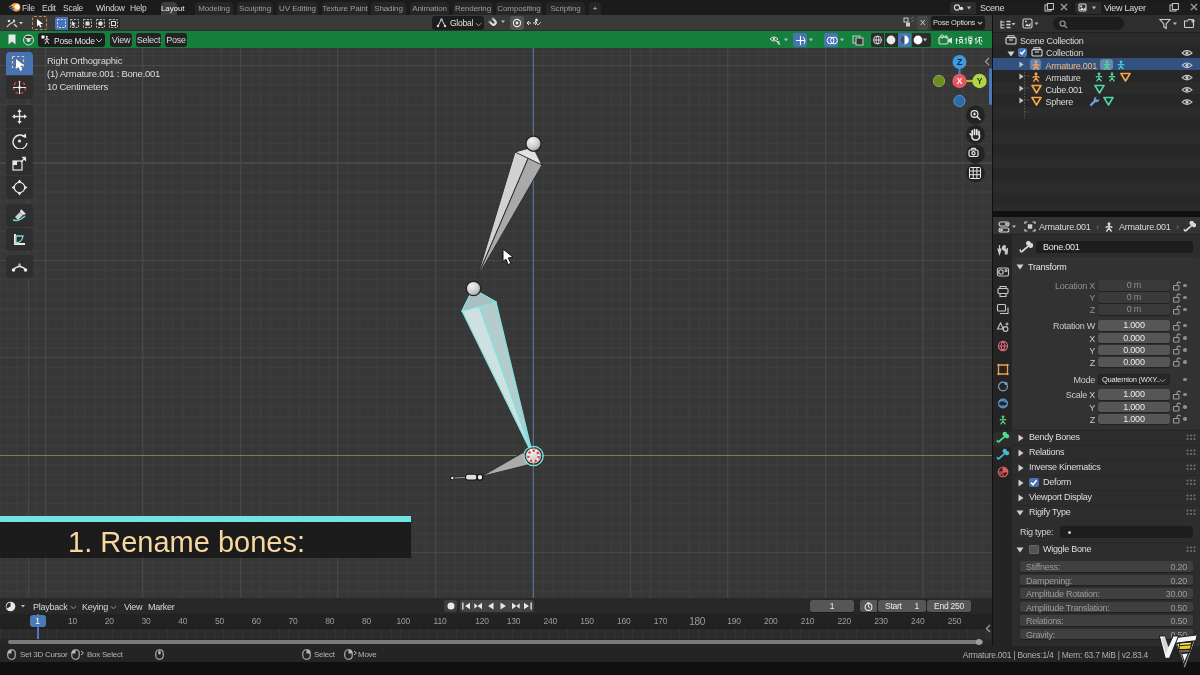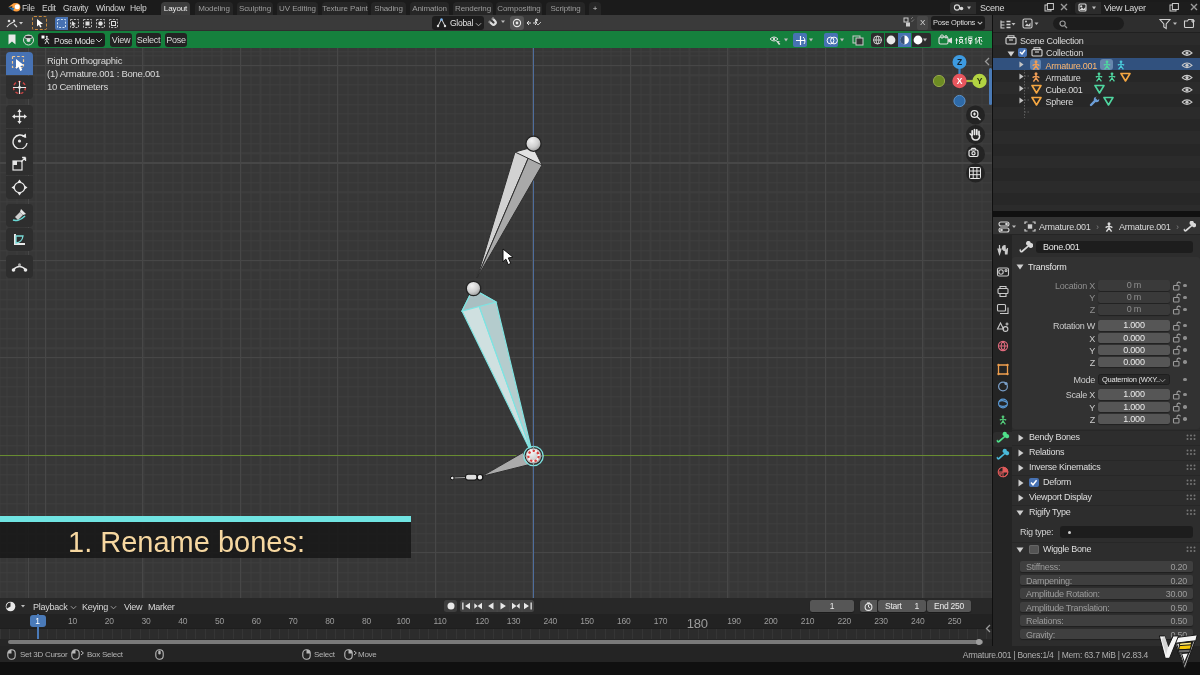--- a/index.html
+++ b/index.html
@@ -28,25 +28,25 @@
 
   <div class="abs" id="topbar" style="left:0;top:0;width:1200px;height:14.5px;background:#1b1b1b;">
     <svg class="abs" style="left:7px;top:1px;" width="15" height="12" viewBox="0 0 15 12">
       <path d="M1.2 6.2 L6.5 2.2 L11 2.2 L8.5 4.2 Z" fill="#ff9f3e"></path>
       <circle cx="9.3" cy="6.4" r="4.1" fill="#ff9f3e"></circle>
       <circle cx="10.2" cy="5.8" r="2.5" fill="#fff"></circle>
       <path d="M1.2 6.2 L5.8 9.8 L7.5 7 Z" fill="#2a6fa8"></path>
     </svg>
     <div class="abs txt" style="left:22px;top:2.5px;color:#d4d4d4;font-size:8.5px;">File</div>
     <div class="abs txt" style="left:42px;top:2.5px;color:#d4d4d4;font-size:8.5px;">Edit</div>
-    <div class="abs txt" style="left:63px;top:2.5px;color:#d4d4d4;font-size:8.5px;">Gravity</div>
+    <div class="abs txt" style="left:63px;top:2.5px;color:#d4d4d4;font-size:8.5px;">Scale</div>
     <div class="abs txt" style="left:96px;top:2.5px;color:#d4d4d4;font-size:8.5px;">Window</div>
     <div class="abs txt" style="left:130px;top:2.5px;color:#d4d4d4;font-size:8.5px;">Help</div>
 
-    <div class="tab tabon" style="left:161px;width:29px;">Layout</div>
+    <div class="tab tabon" style="left:161px;width:16px;">Layout</div>
     <div class="tab" style="left:195px;width:38px;">Modeling</div>
     <div class="tab" style="left:237px;width:36px;">Sculpting</div>
     <div class="tab" style="left:277px;width:41px;">UV Editing</div>
     <div class="tab" style="left:322px;width:46px;">Texture Paint</div>
     <div class="tab" style="left:371px;width:35px;">Shading</div>
     <div class="tab" style="left:410px;width:39px;">Animation</div>
     <div class="tab" style="left:453px;width:40px;">Rendering</div>
     <div class="tab" style="left:496px;width:46px;">Compositing</div>
     <div class="tab" style="left:546px;width:39px;">Scripting</div>
     <div class="tab" style="left:589px;width:12px;color:#cdcdcd;">+</div>
@@ -987,21 +987,21 @@
 <div class="abs" style="left:317.7px;top:18px;width:24px;text-align:center;color:#9c9c9c;font-size:8.5px;">80</div>
 <div class="abs" style="left:354.5px;top:18px;width:24px;text-align:center;color:#9c9c9c;font-size:8.5px;">80</div>
 <div class="abs" style="left:391.2px;top:18px;width:24px;text-align:center;color:#9c9c9c;font-size:8.5px;">100</div>
 <div class="abs" style="left:428.0px;top:18px;width:24px;text-align:center;color:#9c9c9c;font-size:8.5px;">110</div>
 <div class="abs" style="left:464.7px;top:18px;width:24px;text-align:right;color:#9c9c9c;font-size:8.5px;">120</div>
 <div class="abs" style="left:501.5px;top:18px;width:24px;text-align:center;color:#9c9c9c;font-size:8.5px;">130</div>
 <div class="abs" style="left:538.2px;top:18px;width:24px;text-align:center;color:#9c9c9c;font-size:8.5px;">240</div>
 <div class="abs" style="left:575.0px;top:18px;width:24px;text-align:center;color:#9c9c9c;font-size:8.5px;">150</div>
 <div class="abs" style="left:611.7px;top:18px;width:24px;text-align:center;color:#9c9c9c;font-size:8.5px;">160</div>
 <div class="abs" style="left:648.5px;top:18px;width:24px;text-align:center;color:#9c9c9c;font-size:8.5px;">170</div>
-<div class="abs" style="left:685.2px;top:18px;width:24px;text-align:center;color:#9c9c9c;font-size:13px;">180</div>
+<div class="abs" style="left:685.2px;top:18px;width:24px;text-align:center;color:#9c9c9c;font-size:10px;">180</div>
 <div class="abs" style="left:722.0px;top:18px;width:24px;text-align:center;color:#9c9c9c;font-size:8.5px;">190</div>
 <div class="abs" style="left:758.7px;top:18px;width:24px;text-align:center;color:#9c9c9c;font-size:8.5px;">200</div>
 <div class="abs" style="left:795.5px;top:18px;width:24px;text-align:center;color:#9c9c9c;font-size:8.5px;">210</div>
 <div class="abs" style="left:832.2px;top:18px;width:24px;text-align:center;color:#9c9c9c;font-size:8.5px;">220</div>
 <div class="abs" style="left:869.0px;top:18px;width:24px;text-align:center;color:#9c9c9c;font-size:8.5px;">230</div>
 <div class="abs" style="left:905.7px;top:18px;width:24px;text-align:center;color:#9c9c9c;font-size:8.5px;">240</div>
 <div class="abs" style="left:942.5px;top:18px;width:24px;text-align:center;color:#9c9c9c;font-size:8.5px;">250</div>
 
     <div class="abs" style="left:0;top:30px;width:992px;height:11px;background:#2c2c2c;
       background-image:repeating-linear-gradient(90deg,#353535 0 1px,transparent 1px 9.3px);"></div>

